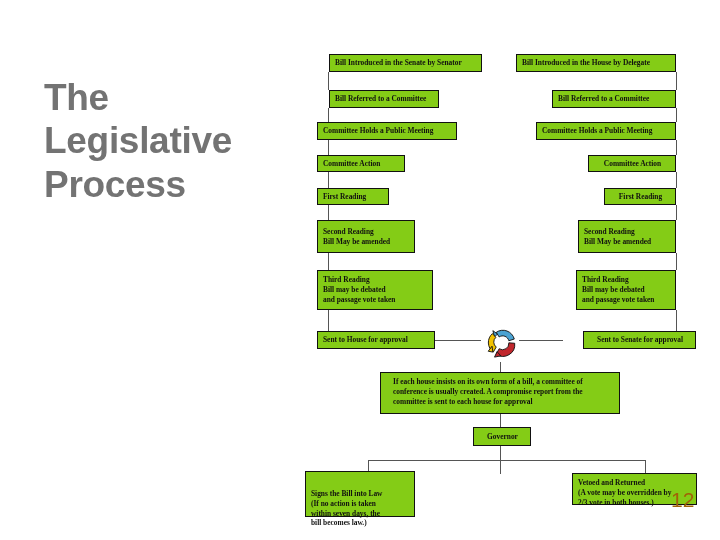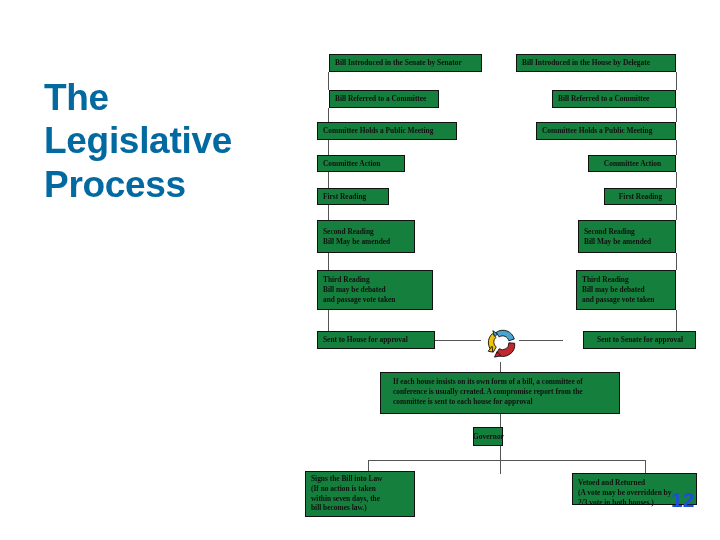--- a/index.html
+++ b/index.html
@@ -14,21 +14,21 @@
     overflow: hidden;
     font-family: "Liberation Serif", serif;
   }
 
   
   #slide-title {
     position: absolute;
     left: 44px;
     top: 76px;
     width: 250px;
-    color: #0369a1;
+    color: #737373;
     font-family: "Liberation Sans", sans-serif;
     font-weight: bold;
     font-size: 37px;
     line-height: 1.17;
     letter-spacing: -0.3px;
     white-space: pre-line;
   }
 
   
   #flowchart {
@@ -42,21 +42,21 @@
     left: 0; top: 0;
     width: 720px;
     height: 540px;
     pointer-events: none;
   }
 
   .fc-box {
     position: absolute;
     box-sizing: border-box;
     border: 1px solid #111111;
-    background: #15803d;
+    background: #84cc16;
     font-family: "Liberation Serif", serif;
     font-weight: bold;
     font-size: 7.4px;
     line-height: 1.32;
     color: #101010;
     padding: 2px 4px 2px 5px;
     white-space: pre-line;
     display: flex;
     align-items: center;
   }
@@ -71,23 +71,22 @@
     height: 42px;
   }
 
   
   #page-number {
     position: absolute;
     left: 671px;
     top: 489px;
     font-family: "Liberation Sans", sans-serif;
     font-size: 21px;
-    color: #1d4ed8;
+    color: #a16207;
     line-height: 1;
-    font-weight: bold;
   }
 </style>
 </head>
 <body>
 
 <div id="slide-title">The
 Legislative
 Process</div>
 
 <div id="flowchart">
@@ -172,23 +171,23 @@
 
     <path d="M32 30 A28 28 0 0 0 34 74 L41 62 A15 15 0 0 1 40 39 Z" fill="#F2C200" stroke="#111" stroke-width="2.2" stroke-linejoin="round"></path>
     <path d="M33 74 L22 72 L31 60 Z" fill="#F2C200" stroke="#111" stroke-width="2.2" stroke-linejoin="round"></path>
 
     <path d="M41 79 A28 28 0 0 0 85 53 L71 52 A15 15 0 0 1 48 66 Z" fill="#C1272D" stroke="#111" stroke-width="2.2" stroke-linejoin="round"></path>
     <path d="M43 73 L37 86 L52 83 Z" fill="#C1272D" stroke="#111" stroke-width="2.2" stroke-linejoin="round"></path>
   </svg>
 
   <div class="fc-box" style="left:380px; top:372px; width:240px; height:42px; align-items:flex-start; padding-top:4px;padding-left:12px;">If each house insists on its own form of a bill, a committee of conference is usually created.  A compromise report from the committee is sent to each house for approval</div>
 
-  <div class="fc-box center" style="left:473px; top:427px; width:30px; height:19px;">Governor</div>
+  <div class="fc-box center" style="left:473px; top:427px; width:58px; height:19px;">Governor</div>
 
-  <div class="fc-box" style="left:305px; top:471px; width:110px; height:46px; align-items:flex-start; padding-top:2px;">Signs the Bill into Law
+  <div class="fc-box" style="left:305px; top:471px; width:110px; height:46px; align-items:flex-start; padding-top:17px;">Signs the Bill into Law
 (If no action is taken
 within seven days, the
 bill becomes law.)</div>
 
 
   <div class="fc-box" style="left:572px; top:473px; width:125px; height:32px; align-items:flex-start; padding-top:4px;">Vetoed and Returned
 (A vote may be overridden by
 2/3 vote in both houses.)</div>
 
 </div>

